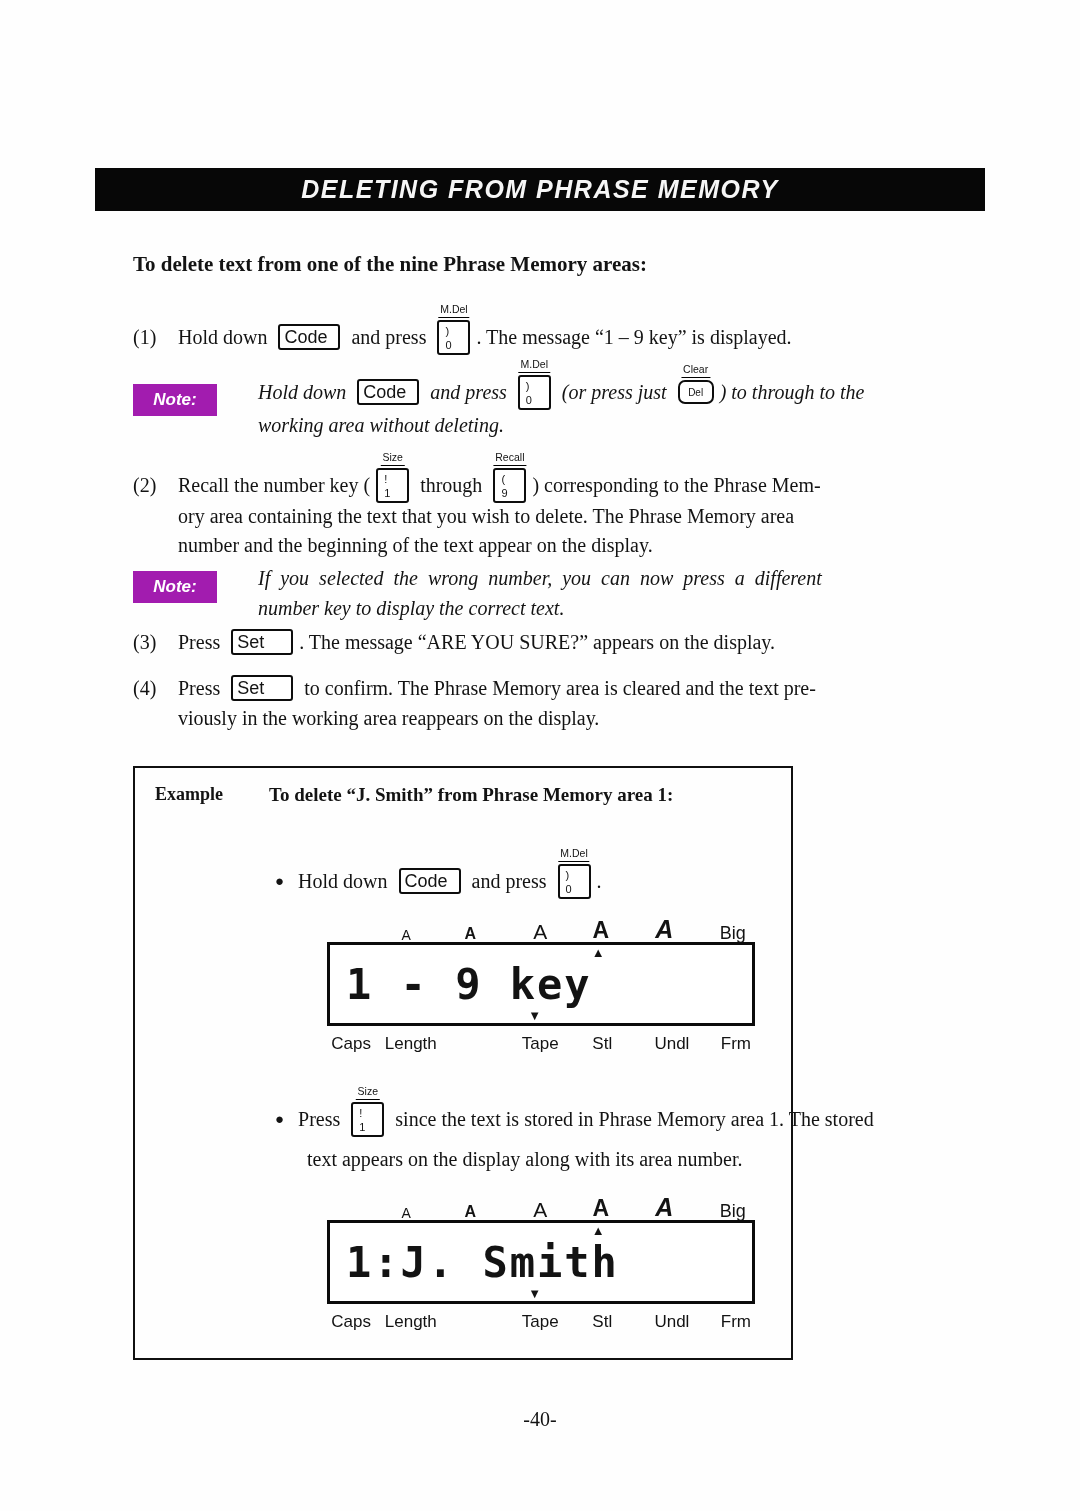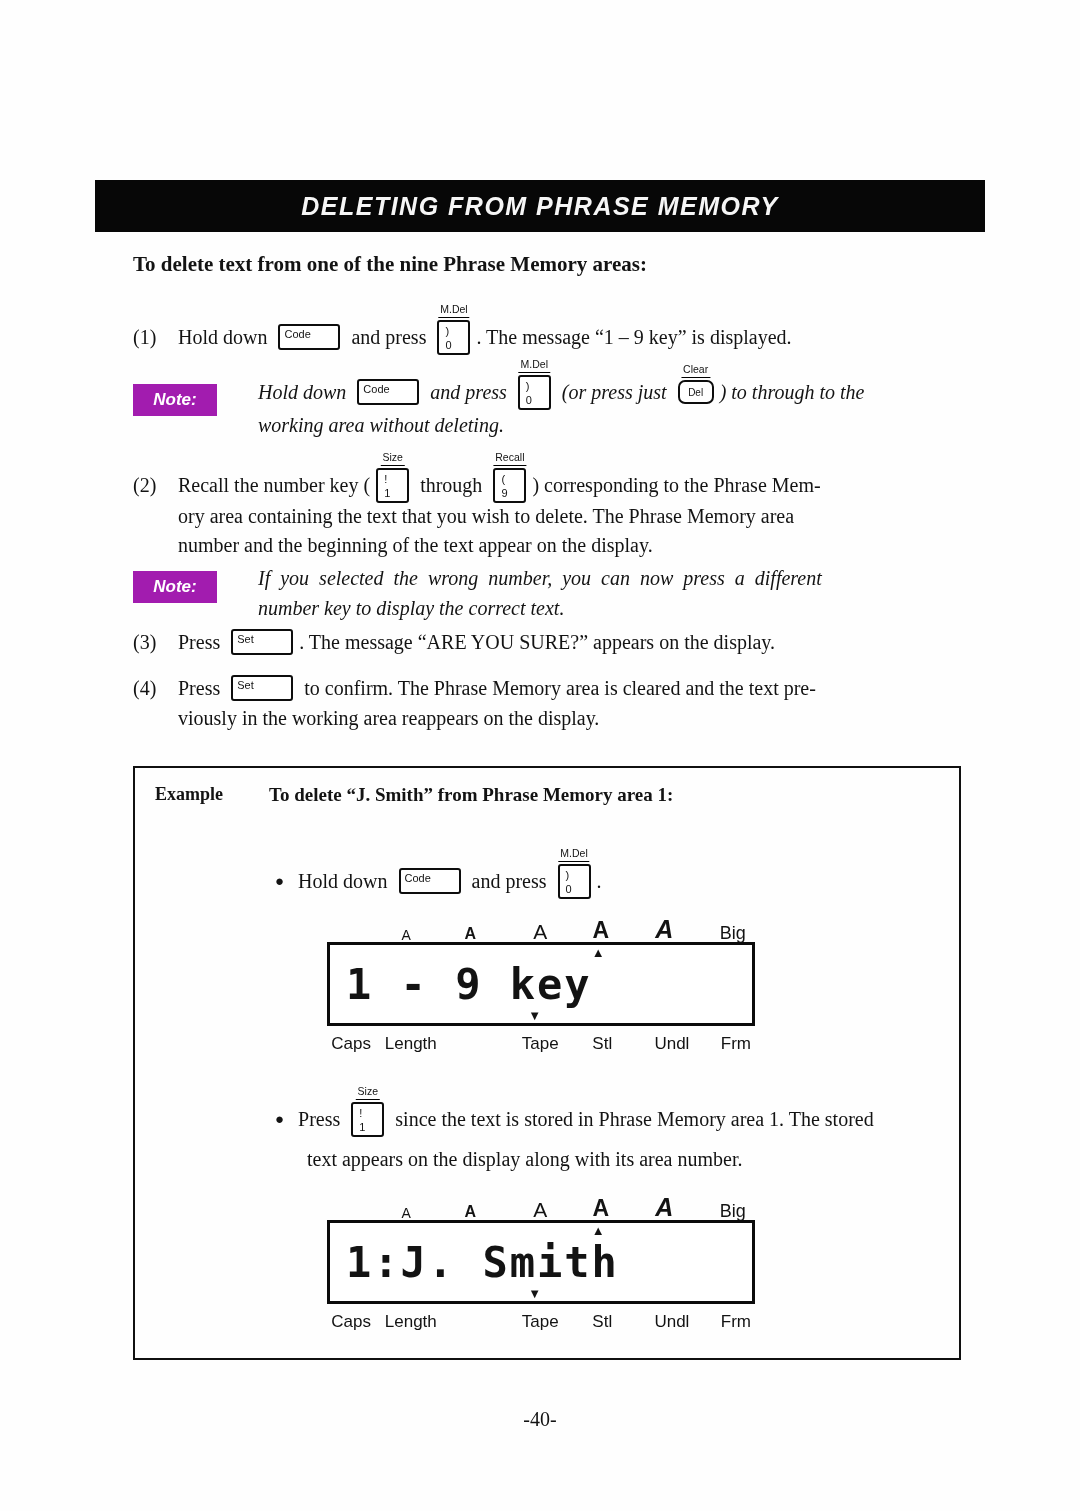--- a/index.html
+++ b/index.html
@@ -7,21 +7,21 @@
   .sheet {
     position: relative; width: 1080px; height: 1511px; background: #fefefe;
     font-family: "Liberation Serif", serif; color: #131313; overflow: hidden;
   }
   .row { position: absolute; font-size: 20px; }
   .fx { display: flex; align-items: center; white-space: pre; height: 46px; }
   .it { font-style: italic; }
   .stepnum { display: inline-block; width: 45px; flex: 0 0 45px; }
 
   .header-bar {
-    position: absolute; left: 95px; top: 180px; width: 890px; height: 52px;
+    position: absolute; left: 95px; top: 168px; width: 890px; height: 43px;
     background: #070707; display: flex; align-items: center; justify-content: center;
   }
   .header-bar .title {
     color: #f6f6f6; font-family: "Liberation Sans", sans-serif; font-weight: bold;
     font-style: italic; font-size: 25px; letter-spacing: 1.5px;
   }
   .intro { position: absolute; left: 133px; top: 252px; font-weight: bold; font-size: 21px; }
 
   .badge {
     position: absolute; width: 84px; height: 32px; background: #a21caf;
@@ -32,28 +32,28 @@
 
   
   .key { position: relative; display: inline-block; font-style: normal; margin: 0 6px; }
   .keytop {
     position: absolute; bottom: 100%; left: 50%; transform: translateX(-50%);
     margin-bottom: 2px; font-family: "Liberation Sans", sans-serif; font-size: 10.5px;
     line-height: 1.1; border-bottom: 1.5px solid #000; padding: 0 2px 1px 2px; white-space: nowrap;
   }
   .keycap { border: 2px solid #0d0d0d; background: #fff; display: block; }
   .wide { width: 62px; height: 26px; border-radius: 3px; padding: 2px 4px; }
-  .capword { font-family: "Liberation Sans", sans-serif; font-size: 11px; line-height: 1.1; display: block; text-align: left; }
+  .capword { font-family: "Liberation Sans", sans-serif; font-size: 18px; line-height: 1.1; display: block; text-align: left; }
   .sq { width: 33px; height: 35px; border-radius: 3px; padding: 2px 0 0 6px; }
   .kshift, .kmain { font-family: "Liberation Sans", sans-serif; font-size: 11px; line-height: 1.35; display: block; }
   .delcap { width: 36px; height: 24px; border-radius: 7px; display: flex; align-items: center; justify-content: center; }
   .delcap .capword { font-size: 10px; }
 
   
-  .exbox { position: absolute; left: 133px; top: 766px; width: 828px; height: 594px; border: 2px solid #101010; }
+  .exbox { position: absolute; left: 133px; top: 766px; width: 660px; height: 594px; border: 2px solid #101010; }
   .exlabel { position: absolute; left: 20px; top: 16px; font-weight: bold; font-size: 18px; }
   .extitle { position: absolute; left: 134px; top: 16px; font-weight: bold; font-size: 19px; }
   .dot { font-size: 15px; margin-right: 14px; }
 
   
   .lcd { position: absolute; width: 428px; }
   .indtop { position: relative; height: 28px; font-family: "Liberation Sans", sans-serif; }
   .indtop span { position: absolute; bottom: 0; transform: translateX(-50%); line-height: 1; }
   .a1 { left: 18.5%; font-size: 14px; }
   .a2 { left: 33.5%; font-size: 16px; font-weight: bold; }

